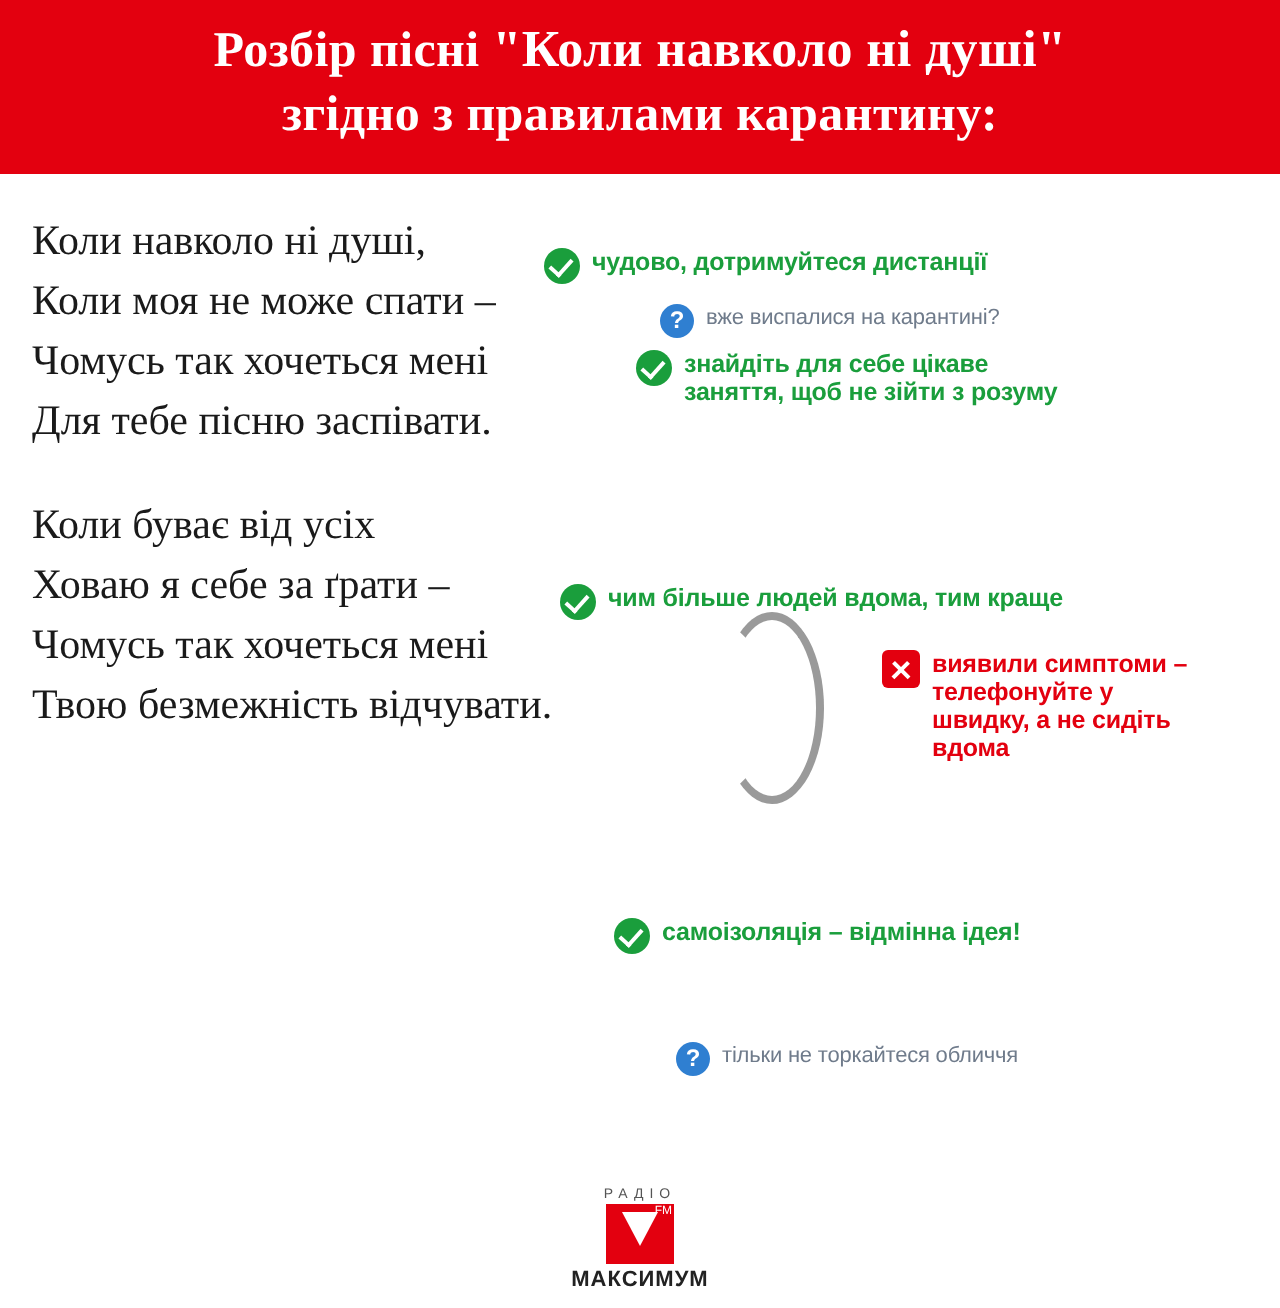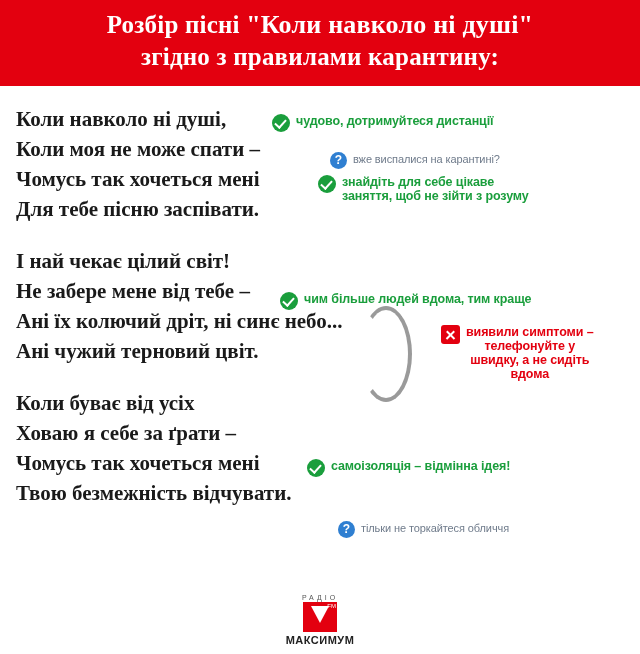--- a/index.html
+++ b/index.html
@@ -38,21 +38,20 @@
   
   .content {
     position: relative;
     padding: 18px 16px 0 16px;
     box-sizing: border-box;
   }
 
   .stanza {
     position: relative;
     margin-bottom: 22px;
-    font-weight: bold;
   }
   .line {
     position: relative;
     font-size: 21px;
     line-height: 30px;
     color: #1a1a1a;
     white-space: nowrap;
   }
 
   
@@ -214,37 +213,31 @@
 
 <div class="content">
 
   <div class="stanza">
     <div class="line">Коли навколо ні душі,</div>
     <div class="line">Коли моя не може спати –</div>
     <div class="line">Чомусь так хочеться мені</div>
     <div class="line">Для тебе пісню заспівати.</div>
   </div>
 
-  <div class="stanza">
-    <div class="line">І най чекає цілий світ!</div>
-    <div class="line">Не забере мене від тебе –</div>
-    <div class="line">Ані їх колючий дріт, ні синє небо...</div>
-    <div class="line">Ані чужий терновий цвіт.</div>
-  </div>
 
   <div class="stanza">
     <div class="line">Коли буває від усіх</div>
     <div class="line">Ховаю я себе за ґрати –</div>
     <div class="line">Чомусь так хочеться мені</div>
     <div class="line">Твою безмежність відчувати.</div>
   </div>
 
 </div>
 
-<div class="annot" style="left:272px; top:114px;">
+<div class="annot" style="left:272px; top:124px;">
   <span class="icon icon-check"></span>
   <span class="annot-text green">чудово, дотримуйтеся дистанції</span>
 </div>
 
 <div class="annot" style="left:330px; top:152px;">
   <span class="icon icon-question">?</span>
   <span class="annot-text blue">вже виспалися на карантині?</span>
 </div>
 
 <div class="annot" style="left:318px; top:175px; white-space:pre-line;">
@@ -253,21 +246,21 @@
 заняття, щоб не зійти з розуму</span>
 </div>
 
 <div class="annot" style="left:280px; top:292px;">
   <span class="icon icon-check"></span>
   <span class="annot-text green">чим більше людей вдома, тим краще</span>
 </div>
 
 <div class="brace"></div>
 
-<div class="annot" style="left:441px; top:325px; white-space:pre-line;text-align:center;">
+<div class="annot" style="left:441px; top:325px; white-space:pre-line;">
   <span class="icon icon-cross"></span>
   <span class="annot-text red">виявили симптоми –
 телефонуйте у
 швидку, а не сидіть
 вдома</span>
 </div>
 
 <div class="annot" style="left:280px; top:459px;margin-left:27px;">
   <span class="icon icon-check"></span>
   <span class="annot-text green">самоізоляція – відмінна ідея!</span>

